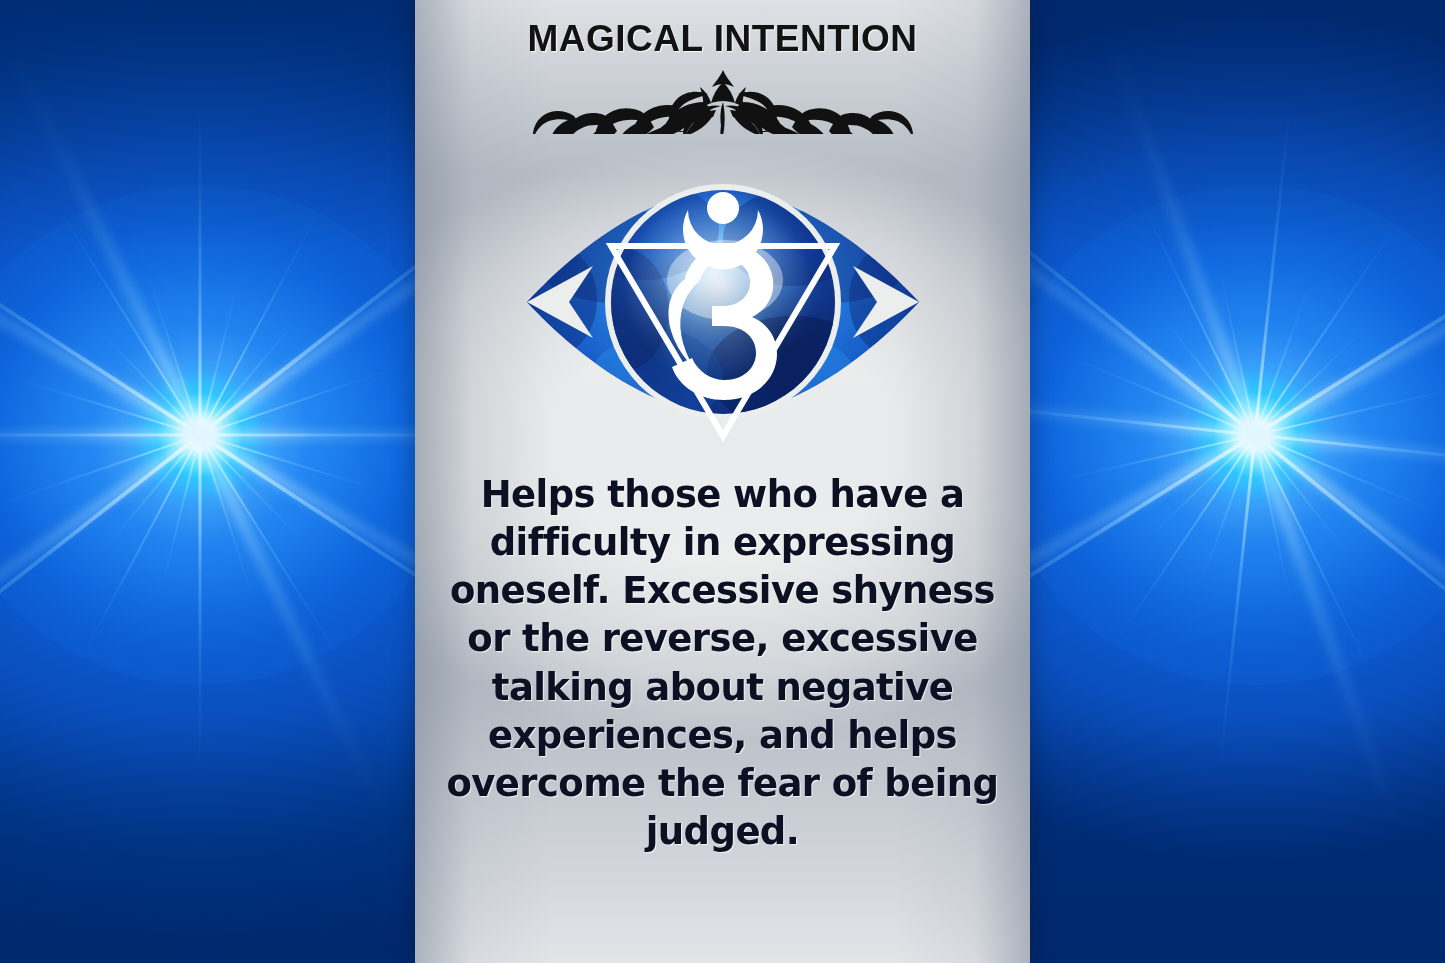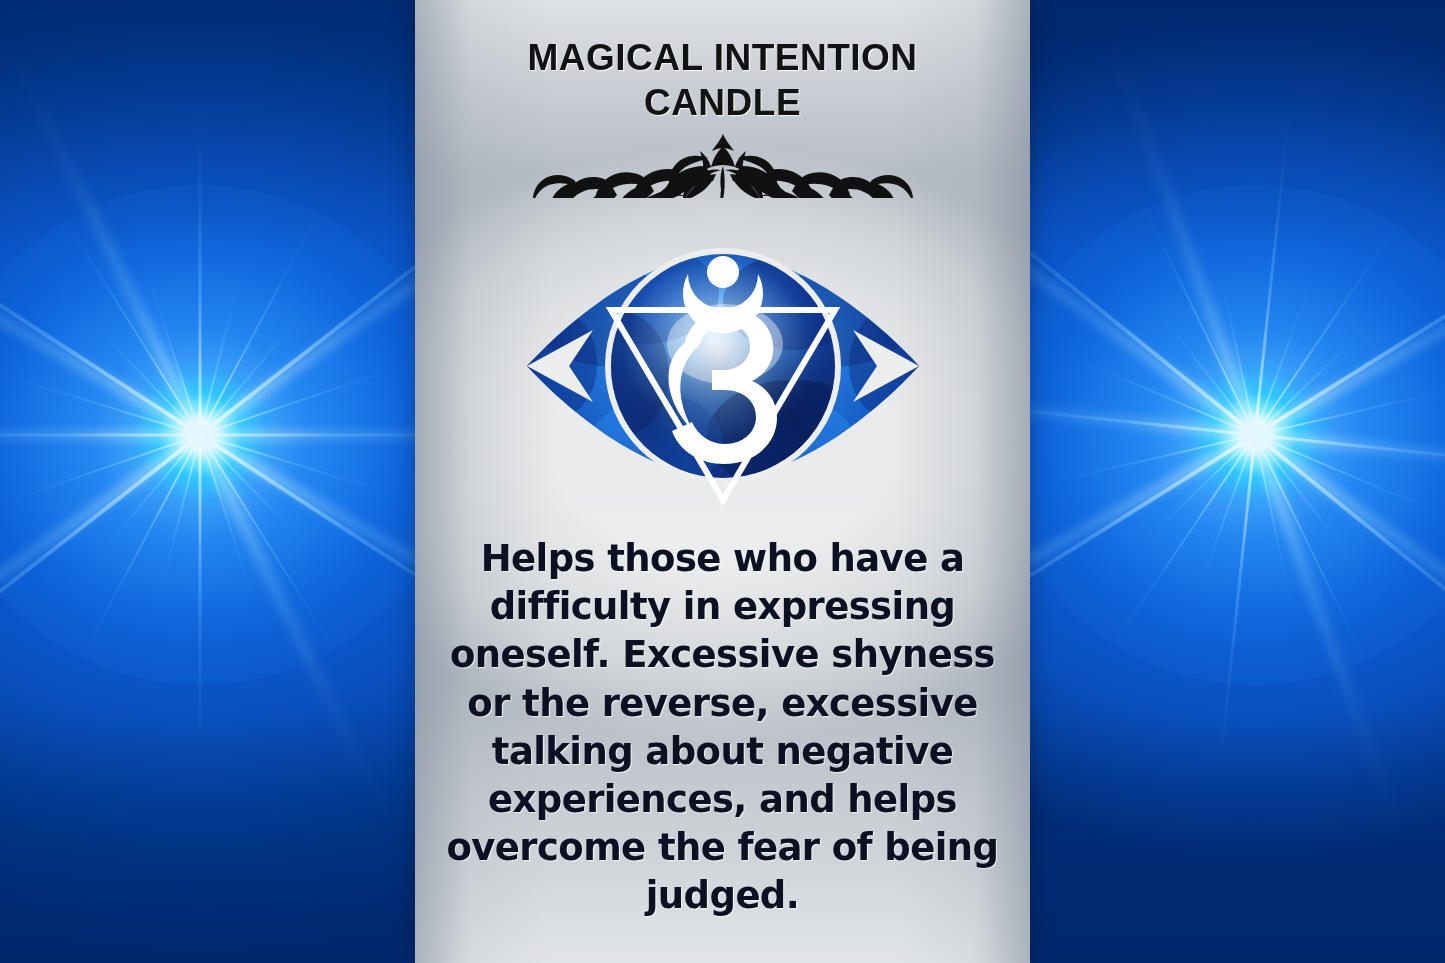--- a/index.html
+++ b/index.html
@@ -121,28 +121,27 @@
   }
   .card-inner {
     position: relative;
     z-index: 3;
     width: 100%;
     height: 100%;
   }
 
   
   .header {
-    padding-top: 3px;
+    padding-top: 16px;
     font-weight: bold;
     font-size: 37px;
     line-height: 1.22;
     letter-spacing: 0.5px;
     color: #121212;
     text-shadow: 1px 1px 1px rgba(255,255,255,0.9);
-    margin-top: 32px;
   }
   .header .l1, .header .l2 { display: block; }
 
   
   .flourish {
     margin-top: 6px;
     height: 68px;
     display: flex;
     align-items: center;
     justify-content: center;
@@ -267,21 +266,20 @@
 
   <div class="backdrop-vig"></div>
 
   <div class="card">
     <div class="card-vig"></div>
 
     <div class="card-inner">
 
       <div class="header">
         <span class="l1">MAGICAL INTENTION</span>
-        <span class="l2">CANDLE</span>
       </div>
 
       <div class="flourish">
         <svg width="430" height="66" viewBox="0 0 430 66" fill="#111111" aria-hidden="true">
           <g>
 
             <path d="M215 2 c3 7 7 11 11 17 c-4 -2 -8 -3 -11 -3 c-3 0 -7 1 -11 3 c4 -6 8 -10 11 -17 z"></path>
             <path d="M215 14 c6 6 10 13 12 21 c2 -7 6 -12 11 -16 c-2 7 -4 13 -3 20 c-6 -4 -13 -6 -20 -6 c-7 0 -14 2 -20 6 c1 -7 -1 -13 -3 -20 c5 4 9 9 11 16 c2 -8 6 -15 12 -21 z"></path>
             <path d="M215 34 c2 9 2 18 1 28 c-1 5 -2 9 -1 14 c-3 -6 -3 -12 -2 -18 c-1 -8 -1 -16 2 -24 z"></path>
 

